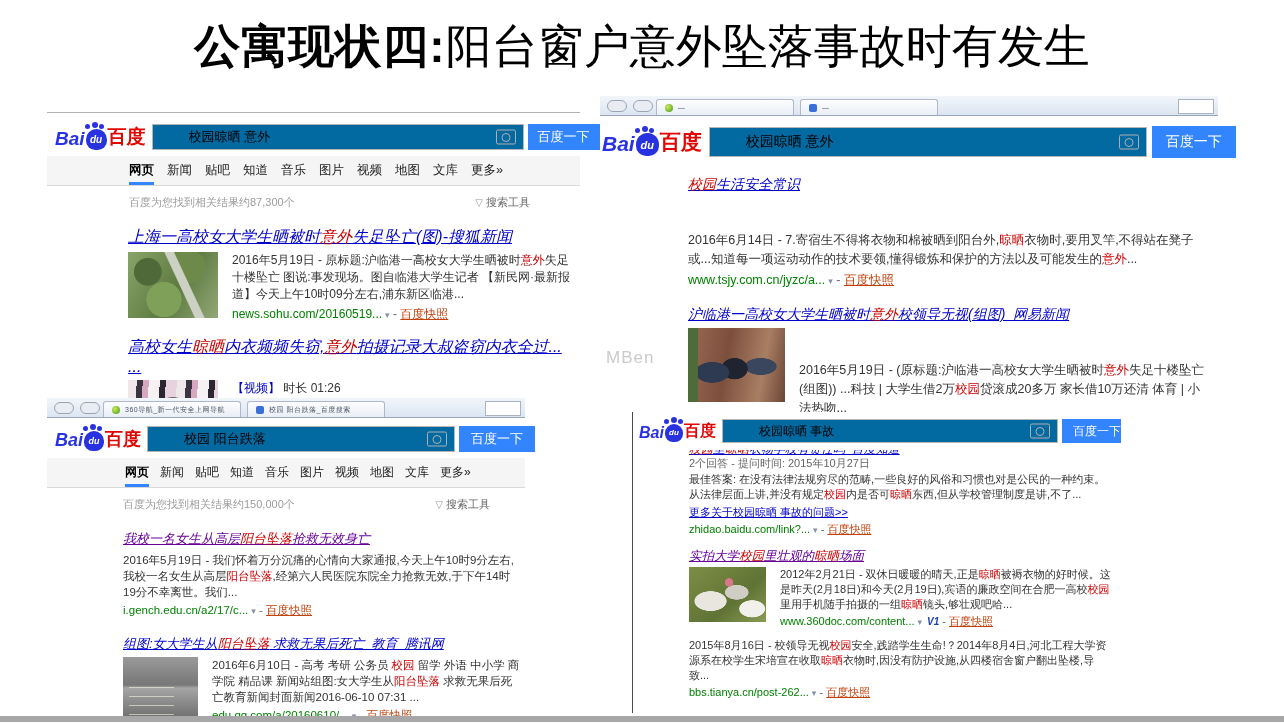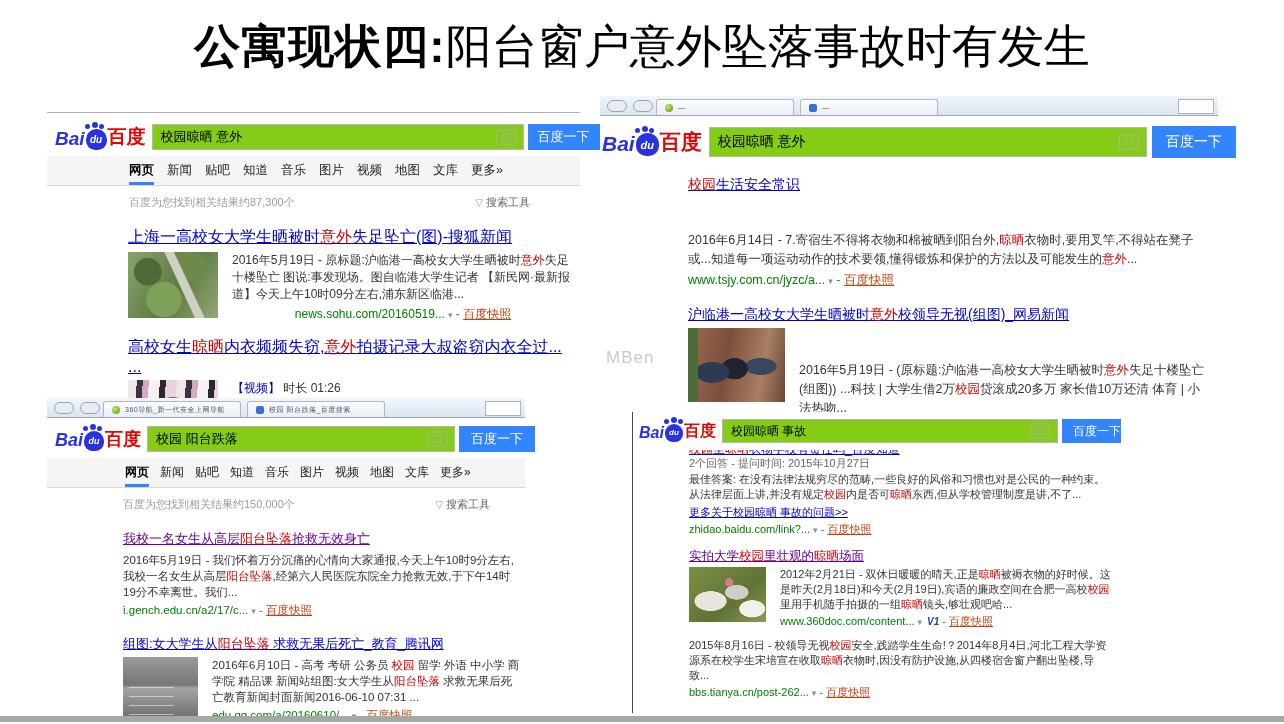--- a/index.html
+++ b/index.html
@@ -31,40 +31,40 @@
   .cbox{margin-left:auto;width:34px;height:13px;border:1px solid #aab3c0;background:#fff;margin-bottom:1px;}
 
   
   .b-header{display:flex;align-items:center;}
   .logo{display:flex;align-items:flex-end;white-space:nowrap;flex:none;cursor:pointer;}
   .logo .bai{color:#2932e1;font-weight:bold;font-style:italic;}
   .logo .hanzi{color:#e10602;font-weight:bold;}
   .paw{position:relative;display:inline-block;background:#2932e1;border-radius:50% 50% 44% 44%;margin:0 1px;}
   .paw .du{position:absolute;left:0;right:0;top:50%;transform:translateY(-52%);text-align:center;color:#fff;font-weight:bold;font-style:italic;}
   .toe{position:absolute;background:#2932e1;border-radius:50%;}
-  .search-box{position:relative;border:1px solid #b6b6b6;background:#84cc16;flex:none;display:flex;align-items:center;box-sizing:border-box;}
+  .search-box{position:relative;border:1px solid #b6b6b6;background:#0369a1;flex:none;display:flex;align-items:center;box-sizing:border-box;padding-left:28px;}
   .search-input{border:none;outline:none;flex:1;min-width:0;padding:0 26px 0 8px;color:#000;background:transparent;font-family:inherit;}
   .camera{position:absolute;right:7px;top:50%;transform:translateY(-50%);width:18px;height:13px;border:1px solid #b0b0b0;border-radius:2px;}
   .camera::before{content:"";position:absolute;left:50%;top:50%;transform:translate(-50%,-50%);width:7px;height:7px;border:1px solid #b0b0b0;border-radius:50%;}
   .btn{border:none;background:#3385ff;color:#fff;cursor:pointer;flex:none;font-family:inherit;}
 
   
   .nav-row{background:#f5f5f5;border-bottom:1px solid #d8d8d8;}
   .nav-tab{display:inline-block;font-size:12.5px;color:#222;margin-right:13px;line-height:29px;height:29px;cursor:pointer;text-decoration:none;}
   .nav-tab.active{font-weight:bold;color:#000;border-bottom:3px solid #3385ff;height:26px;}
 
   
   .stats-row{display:flex;justify-content:space-between;align-items:center;}
   .stats{color:#9c9c9c;font-size:11px;}
   .tools{color:#666;font-size:11px;cursor:pointer;}
   .funnel{color:#999;margin-right:3px;font-size:10px;}
 
   
   .result{margin-bottom:14px;}
-  .r-title{display:inline-block;color:#0000cc;text-decoration:underline;margin-bottom:4px;cursor:pointer;}
+  .r-title{display:inline-block;color:#0000cc;text-decoration:underline;margin-bottom:4px;cursor:pointer;font-style:italic;}
   .r-title.visited{color:#660099;}
   .c-em{color:#cc0000;}
   .c-blue{color:#0000cc;}
   .r-meta{color:#666;}
   .r-row{display:flex;align-items:flex-start;}
   .r-body{flex:1;min-width:0;}
   .r-desc{margin:0;color:#333;}
   .r-vmeta{color:#333;}
   .r-more{display:inline-block;color:#0000cc;text-decoration:underline;cursor:pointer;}
   .r-url{white-space:nowrap;overflow:hidden;}
@@ -109,21 +109,21 @@
   .panel-a .b-header{padding:11px 4px 6px 8px;}
   .panel-a .logo{font-size:19px;}  .panel-a .paw{width:21px;height:21px;} .panel-a .paw .du{font-size:10px;}
   .panel-a .search-box{width:372px;height:26px;margin-left:6px;} .panel-a .search-input{font-size:13px;}
   .panel-a .btn{width:72px;height:26px;font-size:13px;margin-left:4px;}
   .panel-a .nav-row{padding-left:82px;}
   .panel-a .stats-row{padding:9px 50px 7px 82px;}
   .panel-a .results{padding:10px 6px 0 81px;}
   .panel-a .r-title{font-size:16px;}
   .panel-a .r-desc{font-size:12px;line-height:17px;}
   .panel-a .r-vmeta{font-size:12px;margin-bottom:2px;}
-  .panel-a .r-url{font-size:12px;margin-top:3px;text-align:center;}
+  .panel-a .r-url{font-size:12px;margin-top:3px;}
 
   .panel-b .b-header{padding:10px 0 9px 2px;}
   .panel-b .logo{font-size:21px;} .panel-b .paw{width:23px;height:23px;} .panel-b .paw .du{font-size:11px;}
   .panel-b .search-box{width:438px;height:30px;margin-left:7px;} .panel-b .search-input{font-size:14px;}
   .panel-b .btn{width:84px;height:32px;font-size:14px;margin-left:5px;}
   .panel-b .results{padding:8px 14px 0 88px;}
   .panel-b .result{margin-bottom:16px;}
   .panel-b .r-title{font-size:14px;}
   .panel-b .r-desc{font-size:12.5px;line-height:19px;margin-top:33px;}
   .panel-b .r-url{font-size:12.5px;margin-top:3px;}

